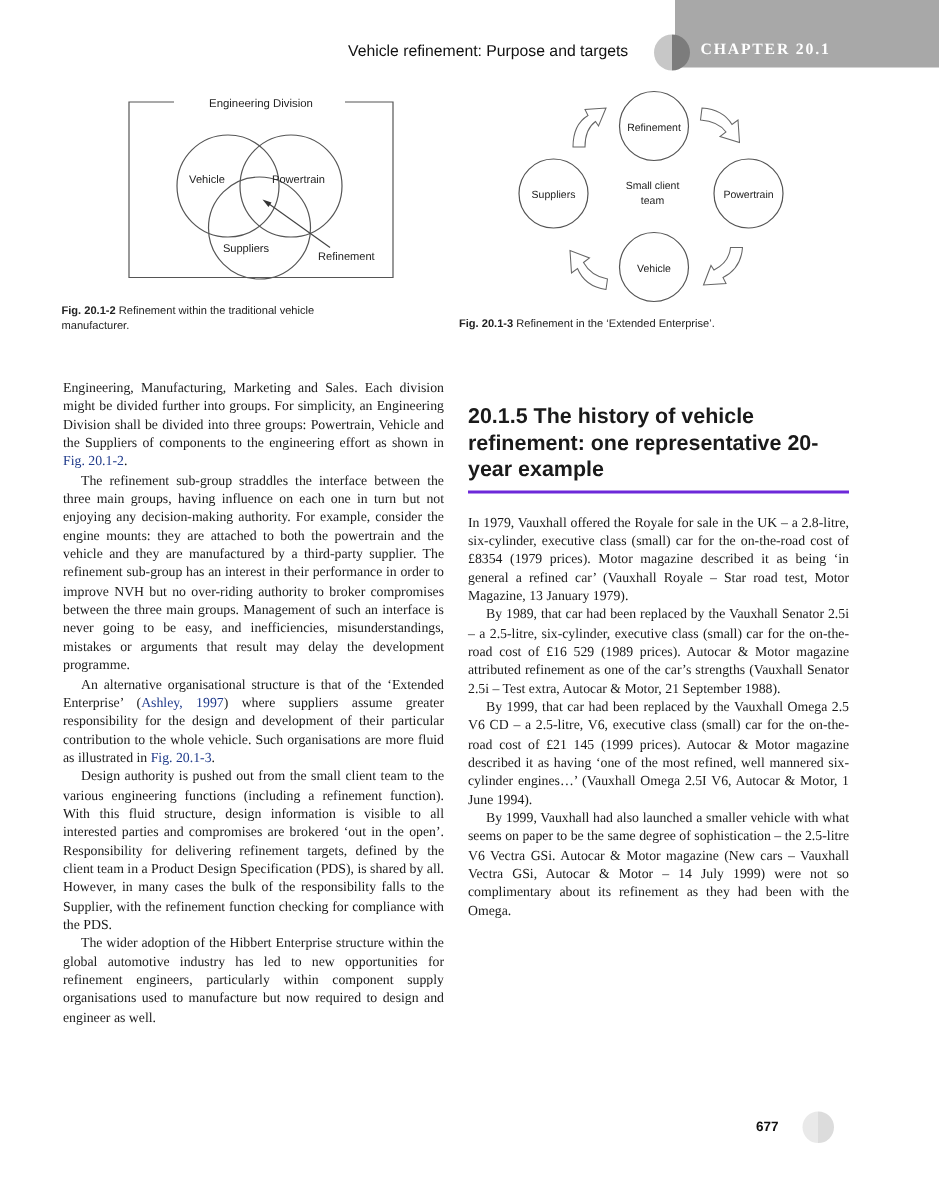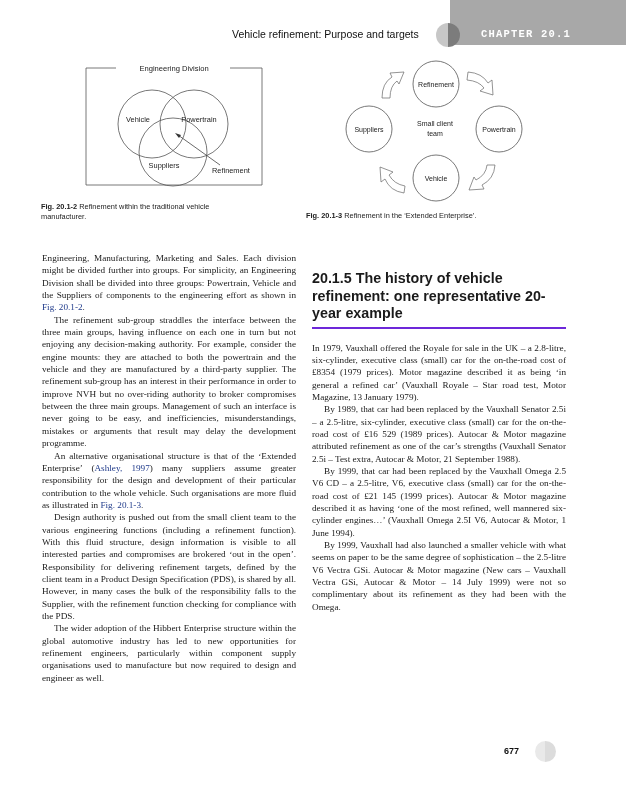--- a/index.html
+++ b/index.html
@@ -1,20 +1,20 @@
 <!DOCTYPE html>
 <html><head>
 <meta charset="utf-8">
 <style>
   html, body { margin:0; padding:0; background:#fff; }
   body { width:626px; height:800px; position:relative; overflow:hidden; font-family:"Liberation Serif", serif; color:#1a1a1a; }
   .hdr-band { position:absolute; left:450px; top:0; width:176px; height:45px; background:#a8a8a8; }
   .hdr-title { position:absolute; left:232px; top:28px; font-family:"Liberation Sans", sans-serif; font-size:10.5px; color:#111; }
   .hdr-disc { position:absolute; left:436px; top:23px; width:24px; height:24px; border-radius:50%; background:linear-gradient(90deg,#c7c7c7 50%,#7c7c7c 50%); }
-  .hdr-chapter { position:absolute; left:481px; top:28px; font-family:Liberation Mono, monospace; font-size:10.5px; color:#fff; letter-spacing:1.2px; font-weight:bold; }
+  .hdr-chapter { position:absolute; left:467px; top:28px; font-family:Liberation Serif, serif; font-size:10.5px; color:#fff; letter-spacing:1.2px; font-weight:bold; }
   .fig { position:absolute; }
   .caption { position:absolute; font-family:"Liberation Sans", sans-serif; font-size:7.4px; line-height:9.5px; color:#222; }
   .caption b { font-weight:bold; }
   .col { position:absolute; font-size:9.2px; line-height:12.35px; text-align:justify; }
   .col p { margin:0; text-indent:0; }
   .col p.ind { text-indent:12px; }
   .link { color:#1f3a8a; }
   .sec-h { font-family:"Liberation Sans", sans-serif; font-weight:bold; font-size:14.3px; line-height:17.5px; margin:12px 0 0 0; padding-bottom:4px; border-bottom:2px solid #6d28d9; text-align:left; }
   .pgnum { position:absolute; left:504px; top:746px; font-family:"Liberation Sans", sans-serif; font-size:9px; font-weight:bold; color:#111; }
   .pg-disc { position:absolute; left:535px; top:741px; width:21px; height:21px; border-radius:50%; background:linear-gradient(90deg,#e9e9e9 50%,#dcdcdc 50%); }
@@ -63,21 +63,21 @@
 <div class="caption" style="left:41px;top:202px;width:215px;">
   <b>Fig. 20.1-2</b><span> Refinement within the traditional vehicle manufacturer.</span>
 </div>
 <div class="caption" style="left:290px;top:211px;width:300px;padding-left:16px;">
   <b>Fig. 20.1-3</b><span> Refinement in the ‘Extended Enterprise’.</span>
 </div>
 
 <div class="col" style="left:42px;top:252px;width:254px;">
   <p><span>Engineering, Manufacturing, Marketing and Sales. Each division might be divided further into groups. For simplicity, an Engineering Division shall be divided into three groups: Powertrain, Vehicle and the Suppliers of components to the engineering effort as shown in </span><span class="link">Fig. 20.1-2</span><span>.</span></p>
   <p class="ind">The refinement sub-group straddles the interface between the three main groups, having influence on each one in turn but not enjoying any decision-making authority. For example, consider the engine mounts: they are attached to both the powertrain and the vehicle and they are manufactured by a third-party supplier. The refinement sub-group has an interest in their performance in order to improve NVH but no over-riding authority to broker compromises between the three main groups. Management of such an interface is never going to be easy, and inefficiencies, misunderstandings, mistakes or arguments that result may delay the development programme.</p>
-  <p class="ind"><span>An alternative organisational structure is that of the ‘Extended Enterprise’ (</span><span class="link">Ashley, 1997</span><span>) many suppliers assume greater responsibility for the design and development of their particular contribution to the whole vehicle. Such organisations are more fluid as illustrated in </span><span class="link">Fig. 20.1-3</span><span>.</span></p>
+  <p class="ind"><span>An alternative organisational structure is that of the ‘Extended Enterprise’ (</span><span class="link">Ashley, 1997</span><span>) where suppliers assume greater responsibility for the design and development of their particular contribution to the whole vehicle. Such organisations are more fluid as illustrated in </span><span class="link">Fig. 20.1-3</span><span>.</span></p>
   <p class="ind">Design authority is pushed out from the small client team to the various engineering functions (including a refinement function). With this fluid structure, design information is visible to all interested parties and compromises are brokered ‘out in the open’. Responsibility for delivering refinement targets, defined by the client team in a Product Design Specification (PDS), is shared by all. However, in many cases the bulk of the responsibility falls to the Supplier, with the refinement function checking for compliance with the PDS.</p>
   <p class="ind">The wider adoption of the Hibbert Enterprise structure within the global automotive industry has led to new opportunities for refinement engineers, particularly within component supply organisations used to manufacture but now required to design and engineer as well.</p>
 </div>
 
 <div class="col" style="left:312px;top:258px;width:254px;">
   <h2 class="sec-h">20.1.5 The history of vehicle refinement: one representative 20-year example</h2>
   <p style="margin-top:13px;">In 1979, Vauxhall offered the Royale for sale in the UK – a 2.8-litre, six-cylinder, executive class (small) car for the on-the-road cost of £8354 (1979 prices). Motor magazine described it as being ‘in general a refined car’ (Vauxhall Royale – Star road test, Motor Magazine, 13 January 1979).</p>
   <p class="ind">By 1989, that car had been replaced by the Vauxhall Senator 2.5i – a 2.5-litre, six-cylinder, executive class (small) car for the on-the-road cost of £16 529 (1989 prices). Autocar &amp; Motor magazine attributed refinement as one of the car’s strengths (Vauxhall Senator 2.5i – Test extra, Autocar &amp; Motor, 21 September 1988).</p>
   <p class="ind">By 1999, that car had been replaced by the Vauxhall Omega 2.5 V6 CD – a 2.5-litre, V6, executive class (small) car for the on-the-road cost of £21 145 (1999 prices). Autocar &amp; Motor magazine described it as having ‘one of the most refined, well mannered six-cylinder engines…’ (Vauxhall Omega 2.5I V6, Autocar &amp; Motor, 1 June 1994).</p>
   <p class="ind">By 1999, Vauxhall had also launched a smaller vehicle with what seems on paper to be the same degree of sophistication – the 2.5-litre V6 Vectra GSi. Autocar &amp; Motor magazine (New cars – Vauxhall Vectra GSi, Autocar &amp; Motor – 14 July 1999) were not so complimentary about its refinement as they had been with the Omega.</p>

